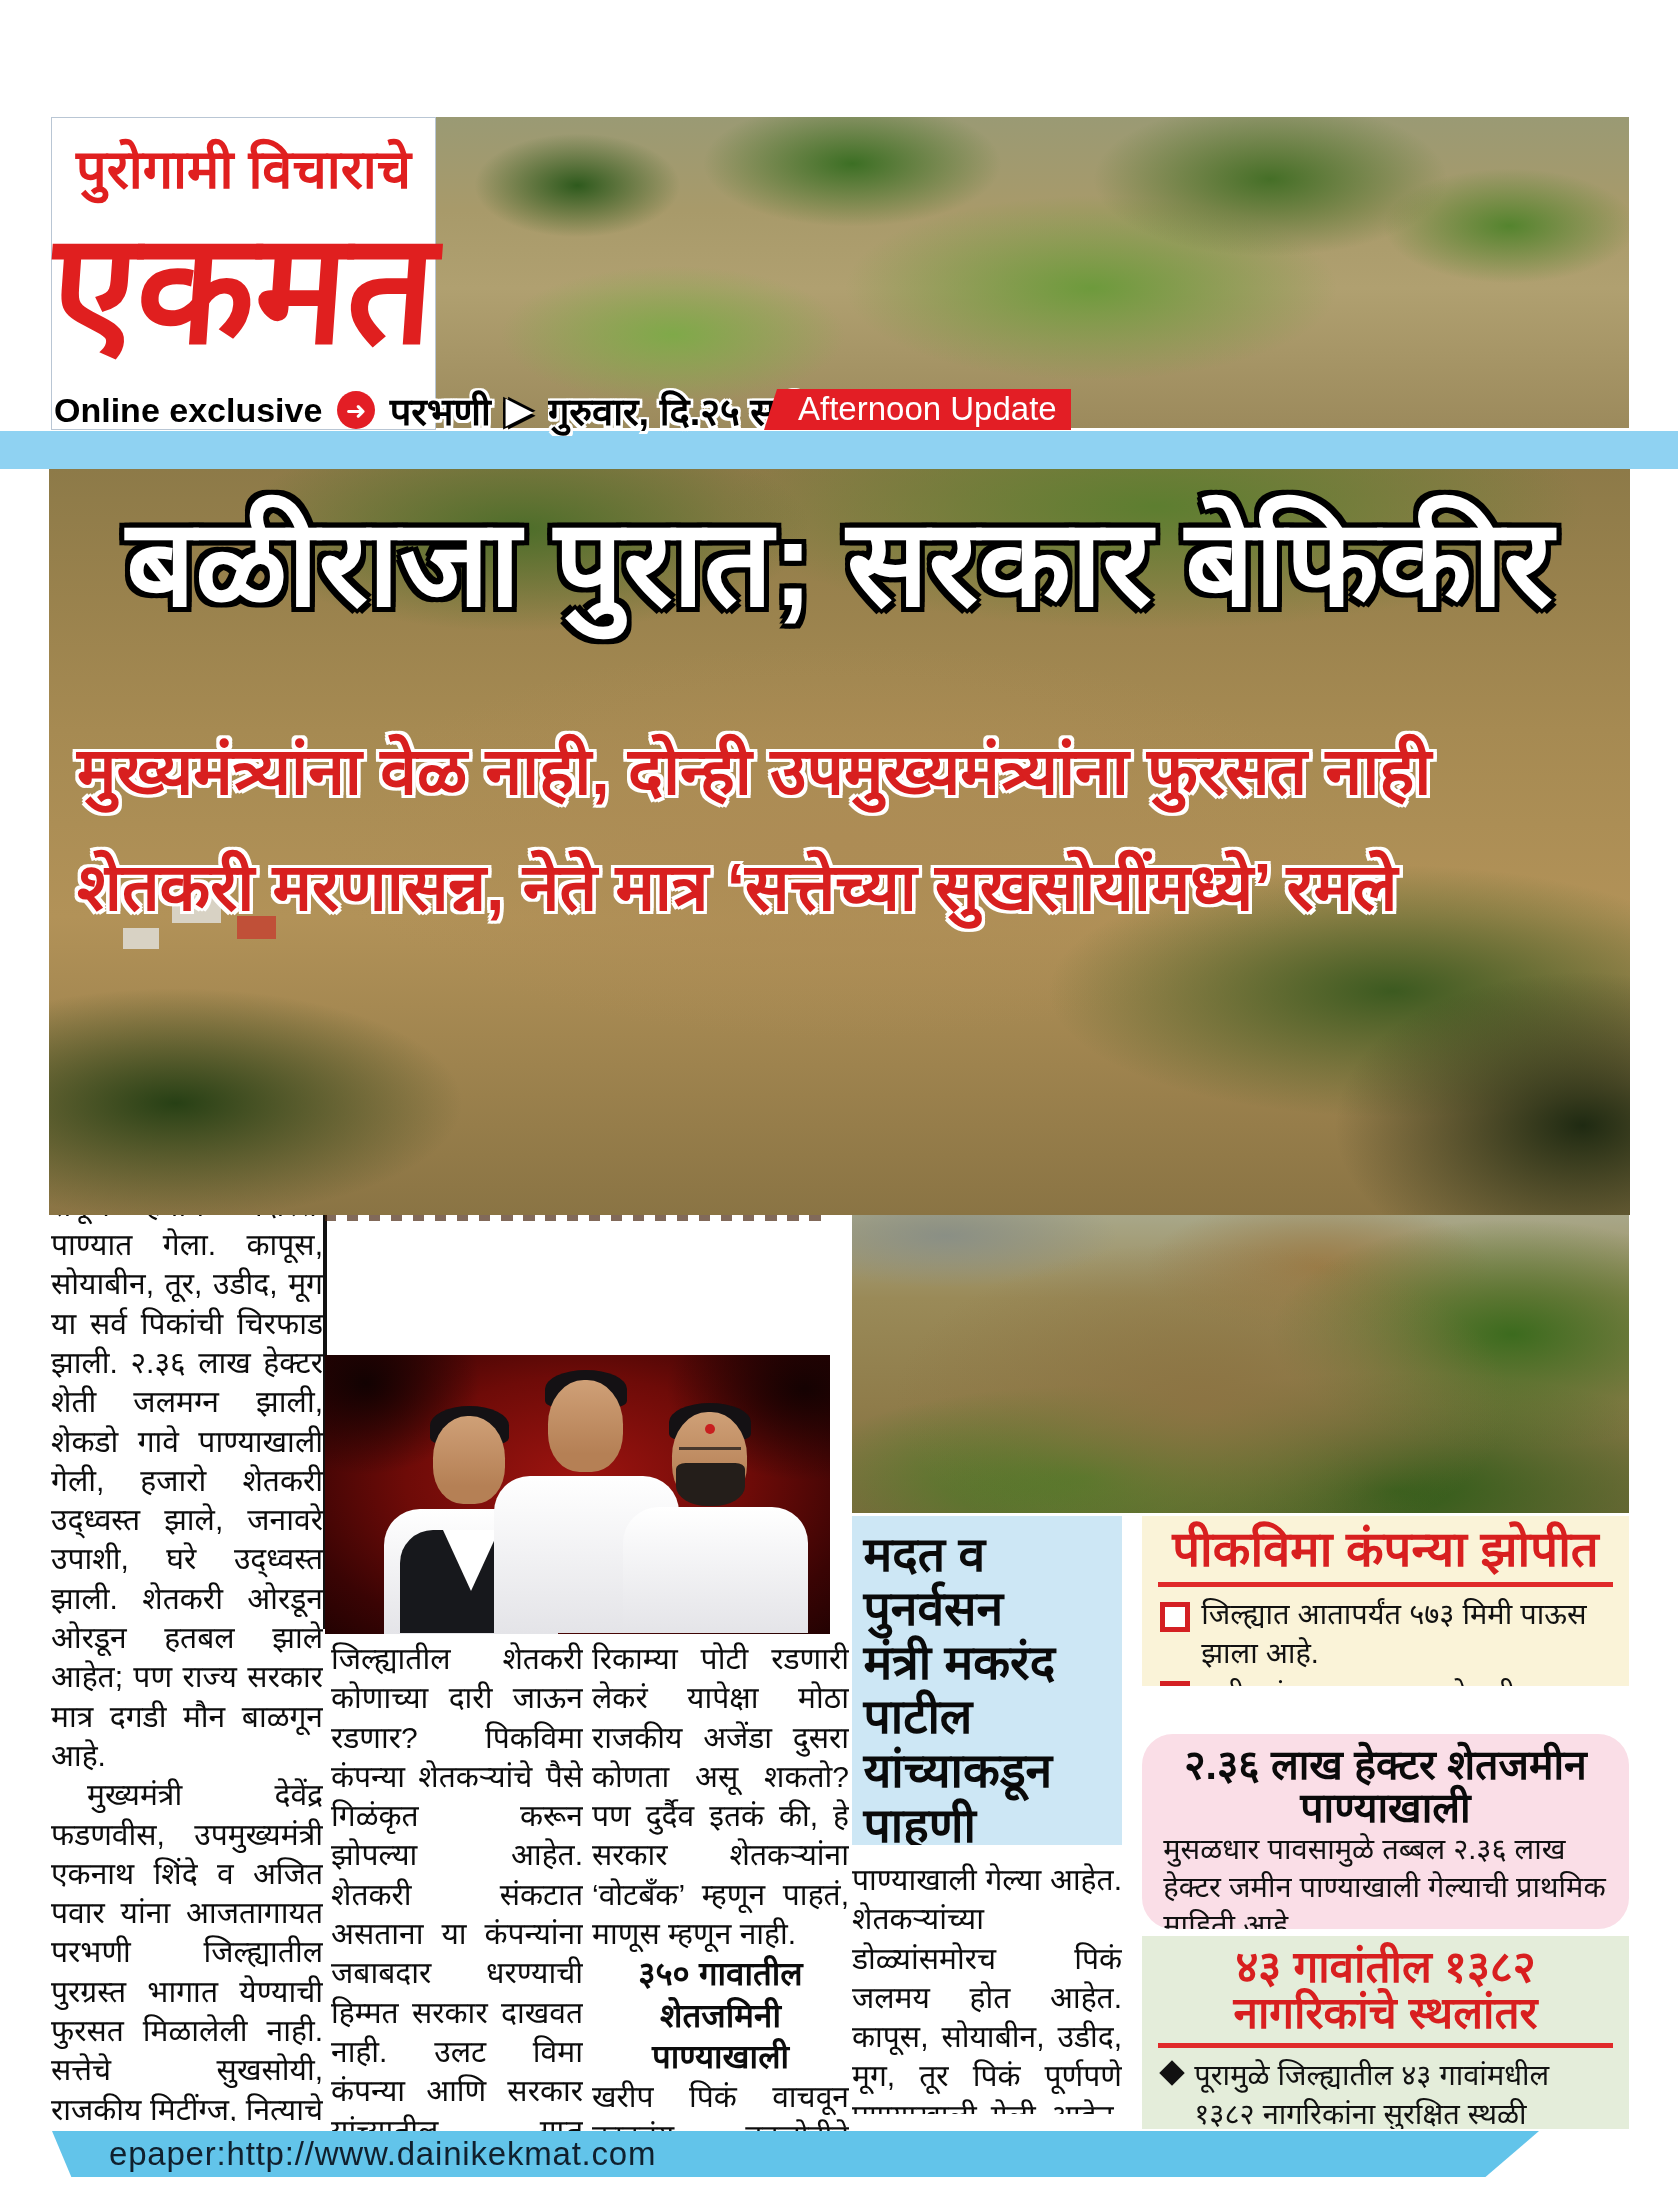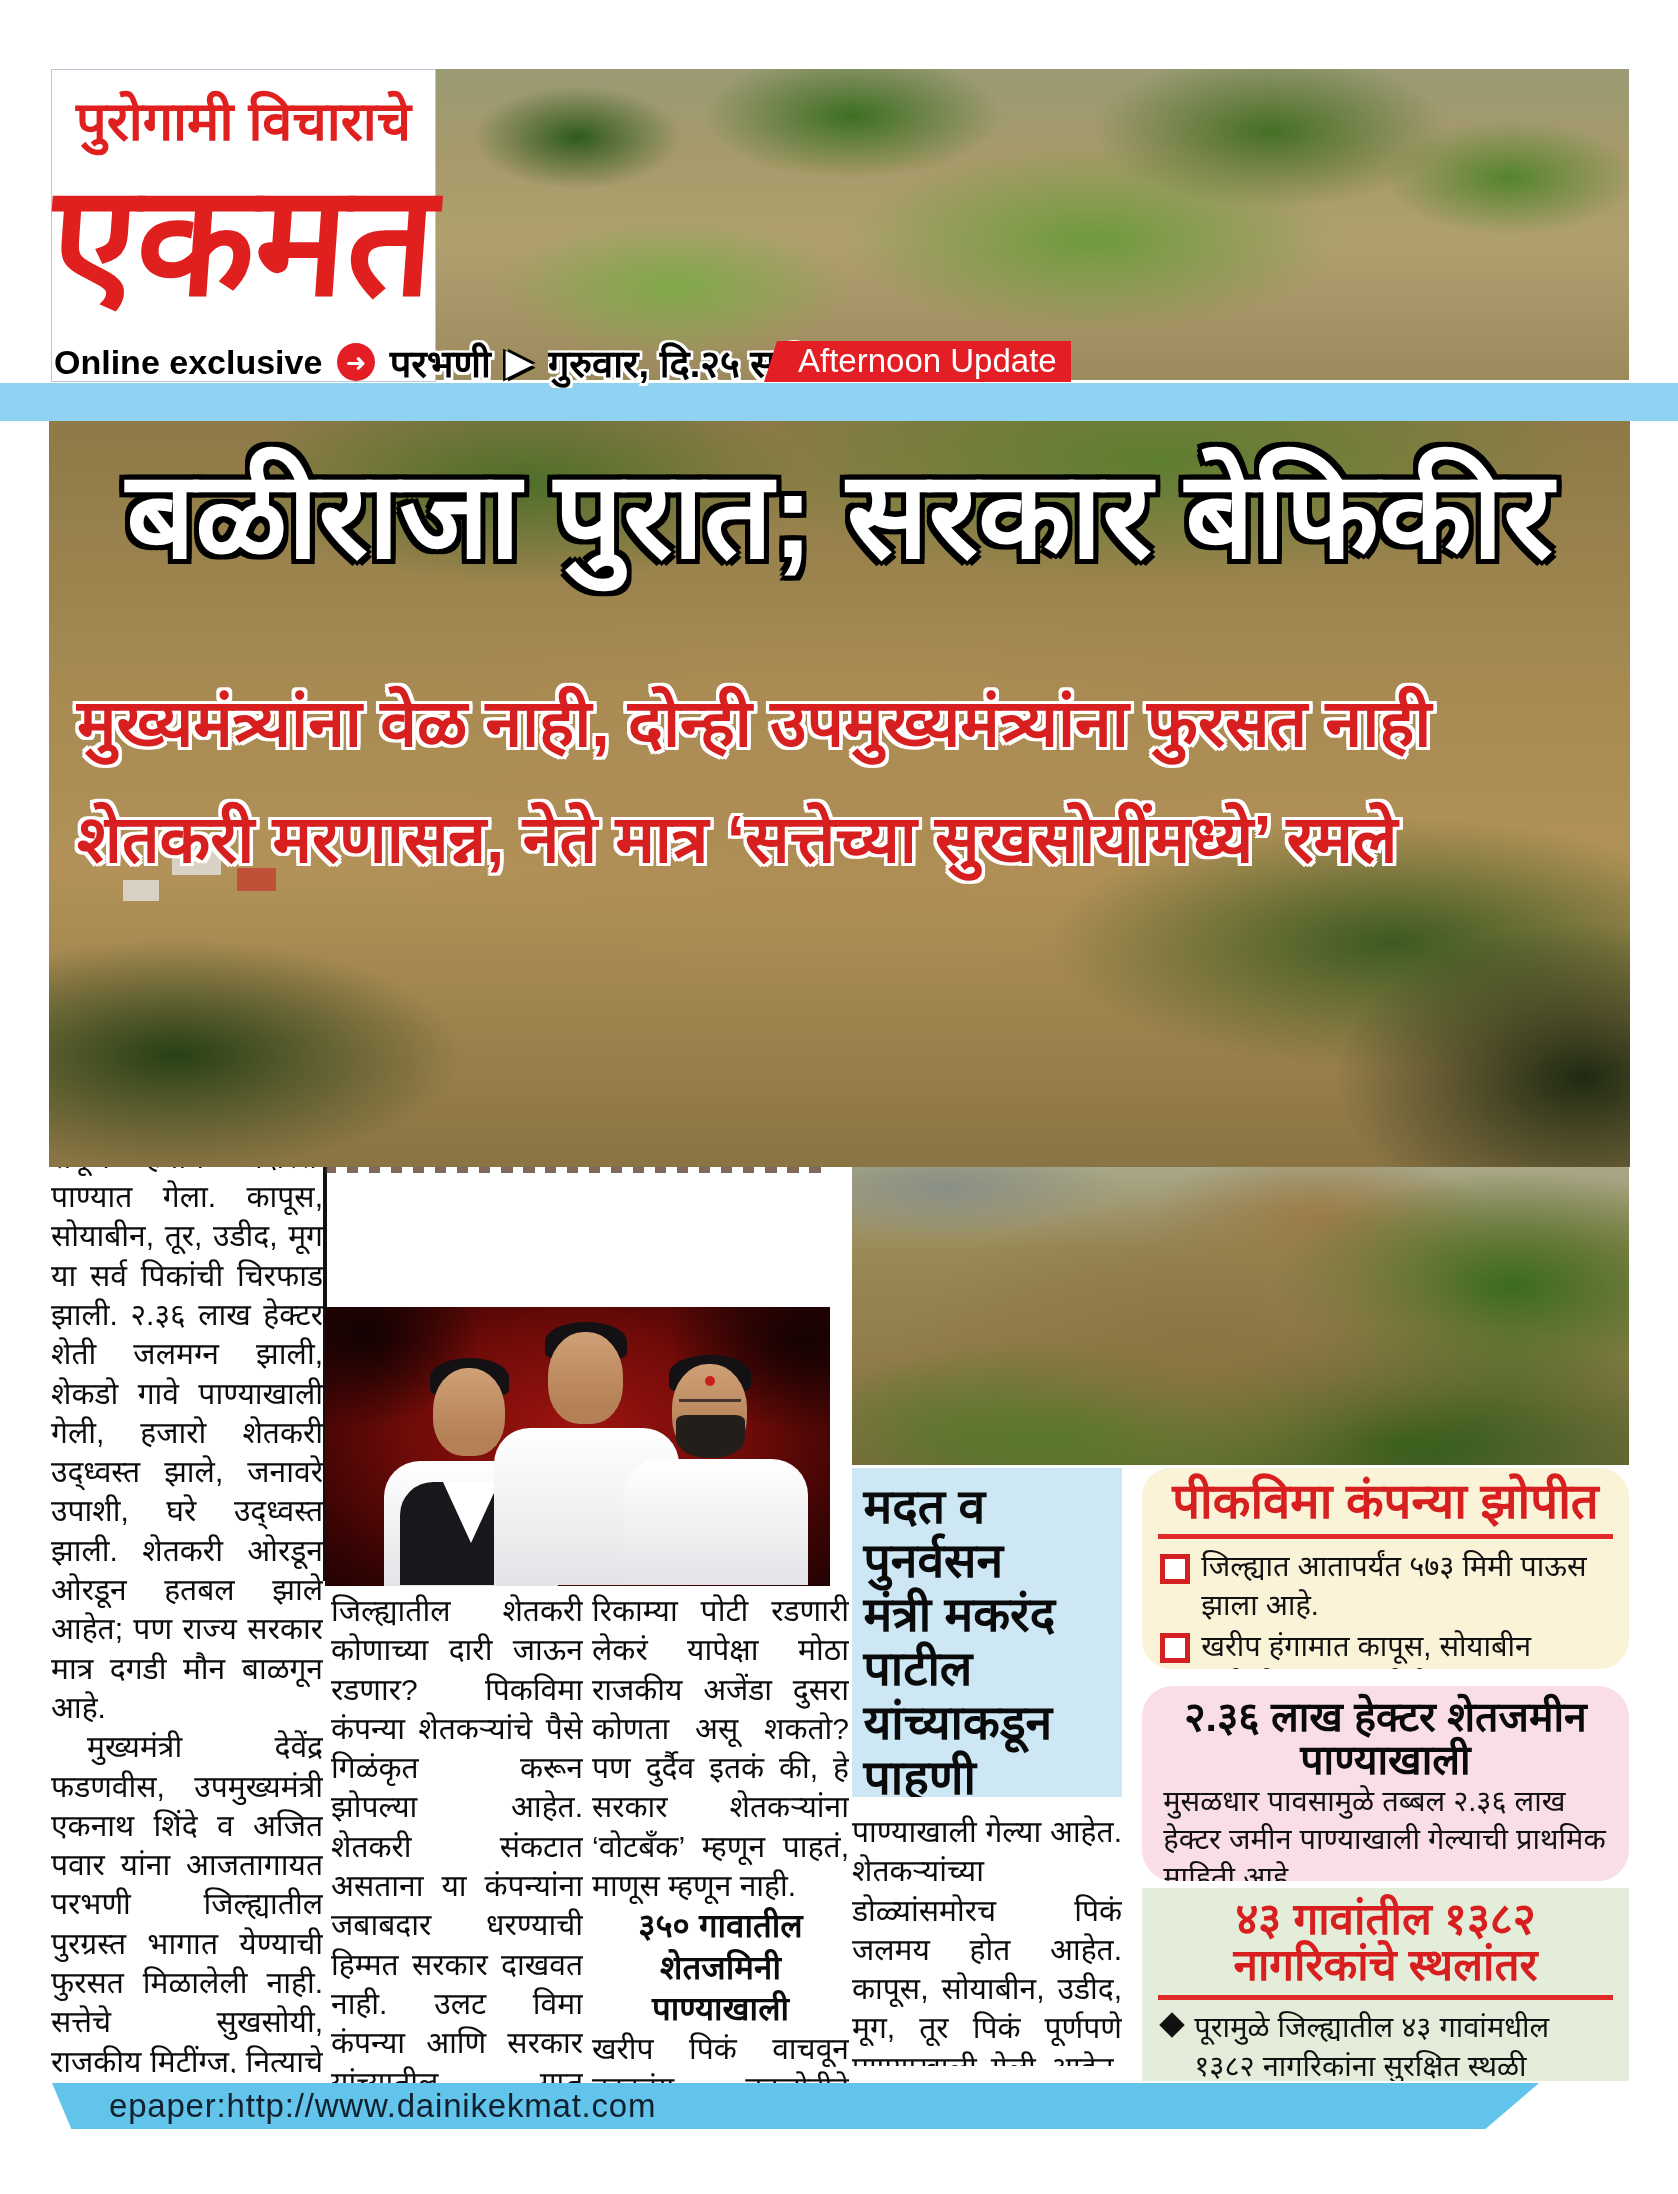--- a/index.html
+++ b/index.html
@@ -1,18 +1,18 @@
 <!DOCTYPE html>
 <html style="font-size:13px"><head>
 <meta charset="utf-8">
 <style>
   html,body{margin:0;padding:0;background:#ffffff;}
   .page{position:relative;width:1678px;height:2194px;background:#ffffff;overflow:hidden;
         font-family:"Liberation Sans","DejaVu Sans",sans-serif;color:#111;}
-  .abs{position:absolute;}
+  .abs{position:absolute;margin-top:48px;}
 
   
   .logo-panel{left:51px;top:69px;width:383px;height:311px;background:#fff;border:1.6px solid #b9c6d4;
               display:flex;flex-direction:column;align-items:center;justify-content:flex-start;z-index:4;}
   .tagline{margin-top:11.5px;font-size:54px;font-weight:bold;color:#e01f1f;white-space:nowrap;}
   .masthead-title{font-size:154px;font-weight:bold;color:#e01f1f;line-height:1;margin-top:8.2px;transform:skewX(-4deg);}
   .top-photo{left:434px;top:69px;width:1195px;height:311px;z-index:1;
     background:
       radial-gradient(ellipse 147px 74px at 12% 22%, #2e5a1d 0%, rgba(46,90,29,0) 70%),
       radial-gradient(ellipse 213px 90px at 35% 15%, #3c6f24 0%, rgba(60,111,36,0) 70%),
@@ -108,21 +108,21 @@
   .yellow-roof{position:absolute;left:79px;top:103px;width:90px;height:21px;background:#e8b428;border-radius:3.3px;}
 
   
   .hl-box{left:852px;top:1468px;width:270px;height:329px;background:#cde7f5;box-sizing:border-box;
           padding:11.5px 11.5px 8.2px 11.5px;overflow:hidden;}
   .hl-title{font-size:48px;line-height:1.13;font-weight:bold;text-align:left;color:#0a0a0a;}
   .hl-title span{display:block;}
   .red-rule{height:4.9px;background:#e02a2a;margin:9.8px 1.6px 11.5px 1.6px;}
 
   .ibox{left:1142px;width:487px;box-sizing:border-box;padding:8.2px 16.4px 11.5px 16.4px;overflow:hidden;}
-  .ibox-yellow{top:1468px;height:201px;background:#faf3d8;border-radius:29px;}
+  .ibox-yellow{top:1468px;height:170px;background:#faf3d8;}
   .ibox-pink{top:1686px;height:195px;background:#fadee7;border-radius:31px;}
   .ibox-green{top:1888px;height:193px;background:#e4edda;}
   .ibox-title-red{font-size:49px;font-weight:bold;color:#d81f1f;text-align:center;line-height:1.05;}
   .ibox-title-black{font-size:41px;font-weight:bold;color:#0a0a0a;text-align:center;line-height:1.05;margin-top:1.6px;}
   .ibox .red-rule{margin:6.6px 0 8.2px 0;}
   .blist{list-style:none;margin:0;padding:0;}
   .blist li{display:flex;align-items:flex-start;font-size:29px;line-height:1.34;margin:1.6px 0;}
   .sq{flex:0 0 auto;width:19.7px;height:19.7px;border:5.7px solid #d42023;background:#fff;margin:6.6px 11.5px 0 1.6px;}
   .dia{flex:0 0 auto;width:18px;height:18px;background:#111;transform:rotate(45deg);margin:8.2px 13px 0 4.9px;}
   .ibox-body{font-size:29px;line-height:1.3;text-align:left;margin:1.6px 4.9px;}

